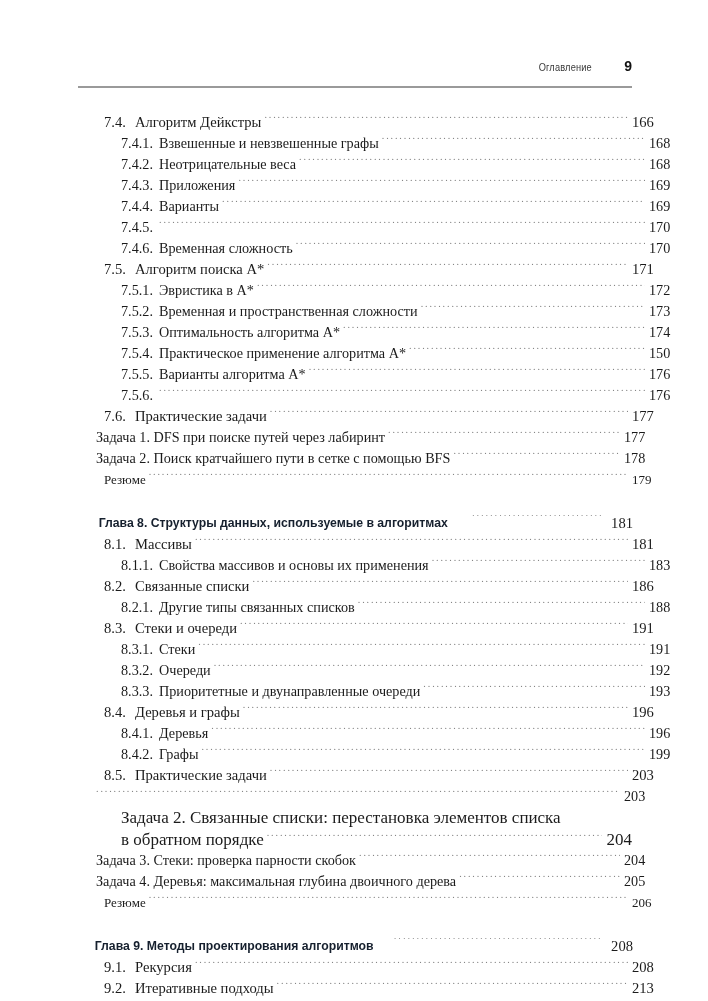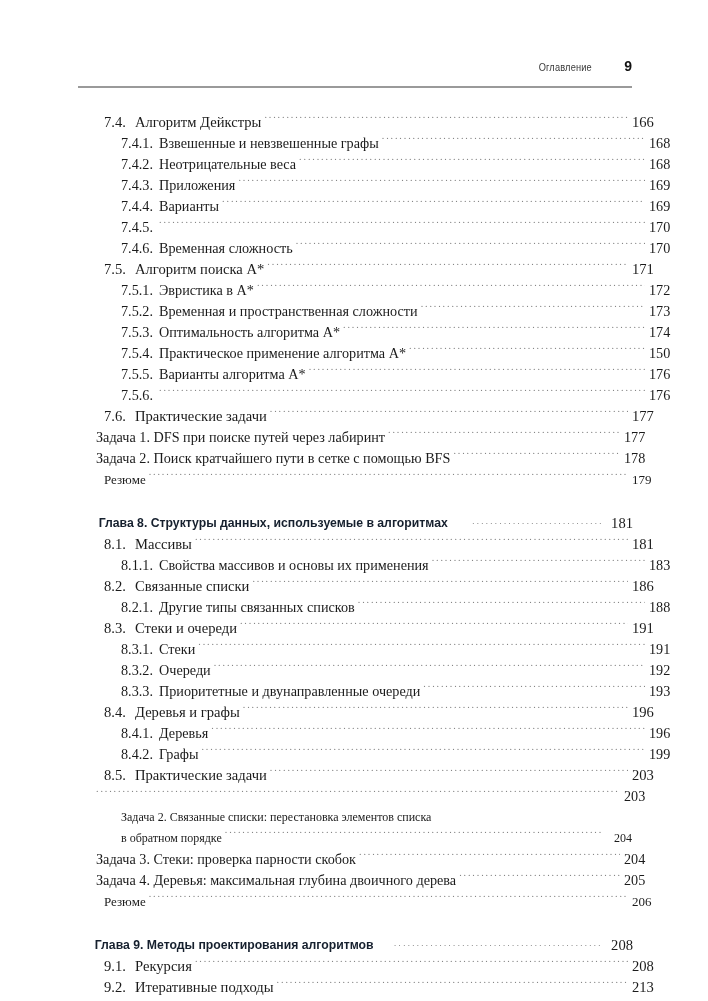--- a/index.html
+++ b/index.html
@@ -137,21 +137,21 @@
   .summary {
     margin-left: 26px;
     font-size: 13px;
     color: #1b1b1b;
   }
   .summary .num { width: 0; }
 
   
   .entry-wrap {
     margin-left: 43px;
-    font-size: 12px;
+    font-size: 17px;
     color: #1b1b1b;
   }
   .entry-wrap .line1 {
     line-height: 21px;
     white-space: nowrap;
   }
   .entry-wrap .line2 {
     display: flex;
     align-items: baseline;
     line-height: 21px;
@@ -168,21 +168,21 @@
     position: absolute; left: 0; bottom: 0.16em;
     font-size: 10px; letter-spacing: 1.9px; color: #7d7d7d; white-space: nowrap;
   }
   .entry-wrap .line2 .pg {
     flex: 0 0 auto; text-align: right; min-width: 26px; padding-left: 4px;
   }
 
   
   .chapter {
     display: flex;
-    align-items: flex-end;
+    align-items: flex-start;
     width: 554px;
     margin-left: 1px;
     line-height: 22px;
     white-space: nowrap;
     font-family: "Liberation Sans", sans-serif;
     font-weight: bold;
     font-size: 13.6px;
     color: #16202e;
   }
   .chapter .ch-title {

